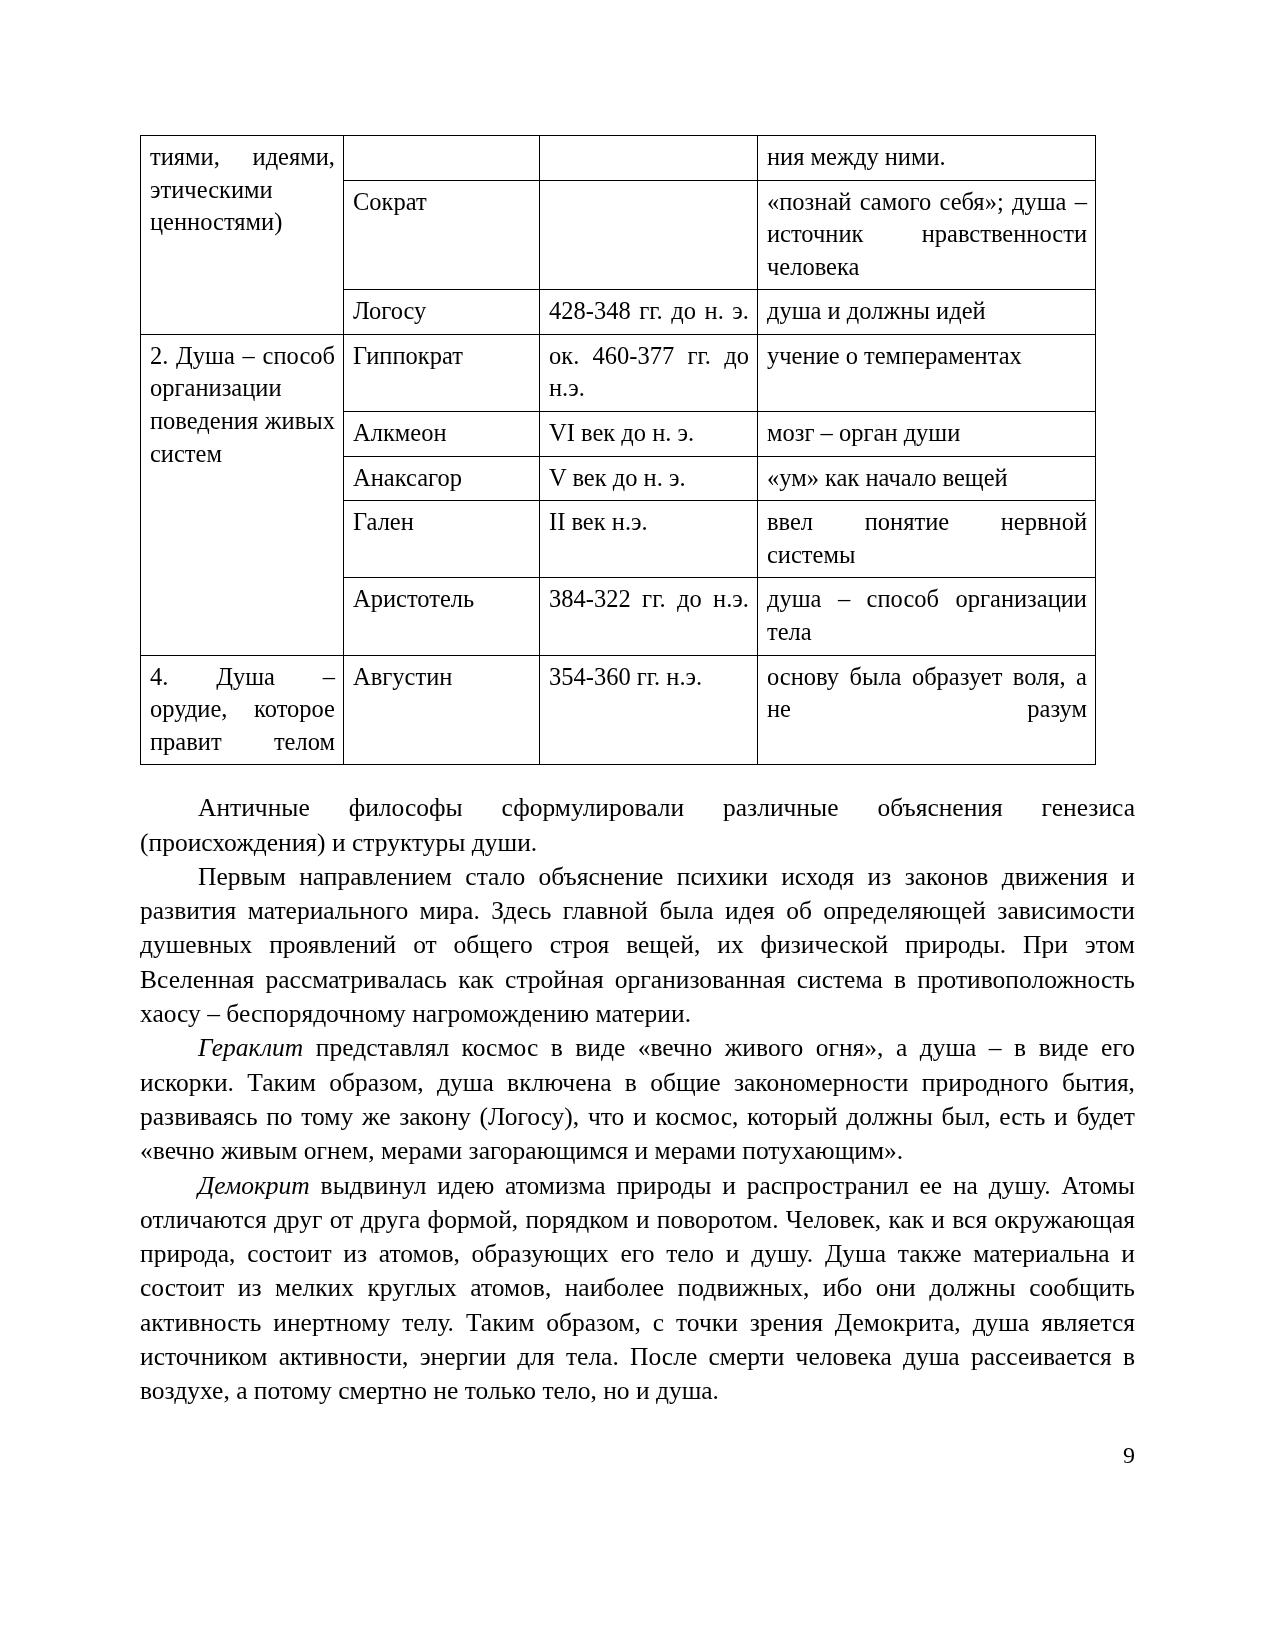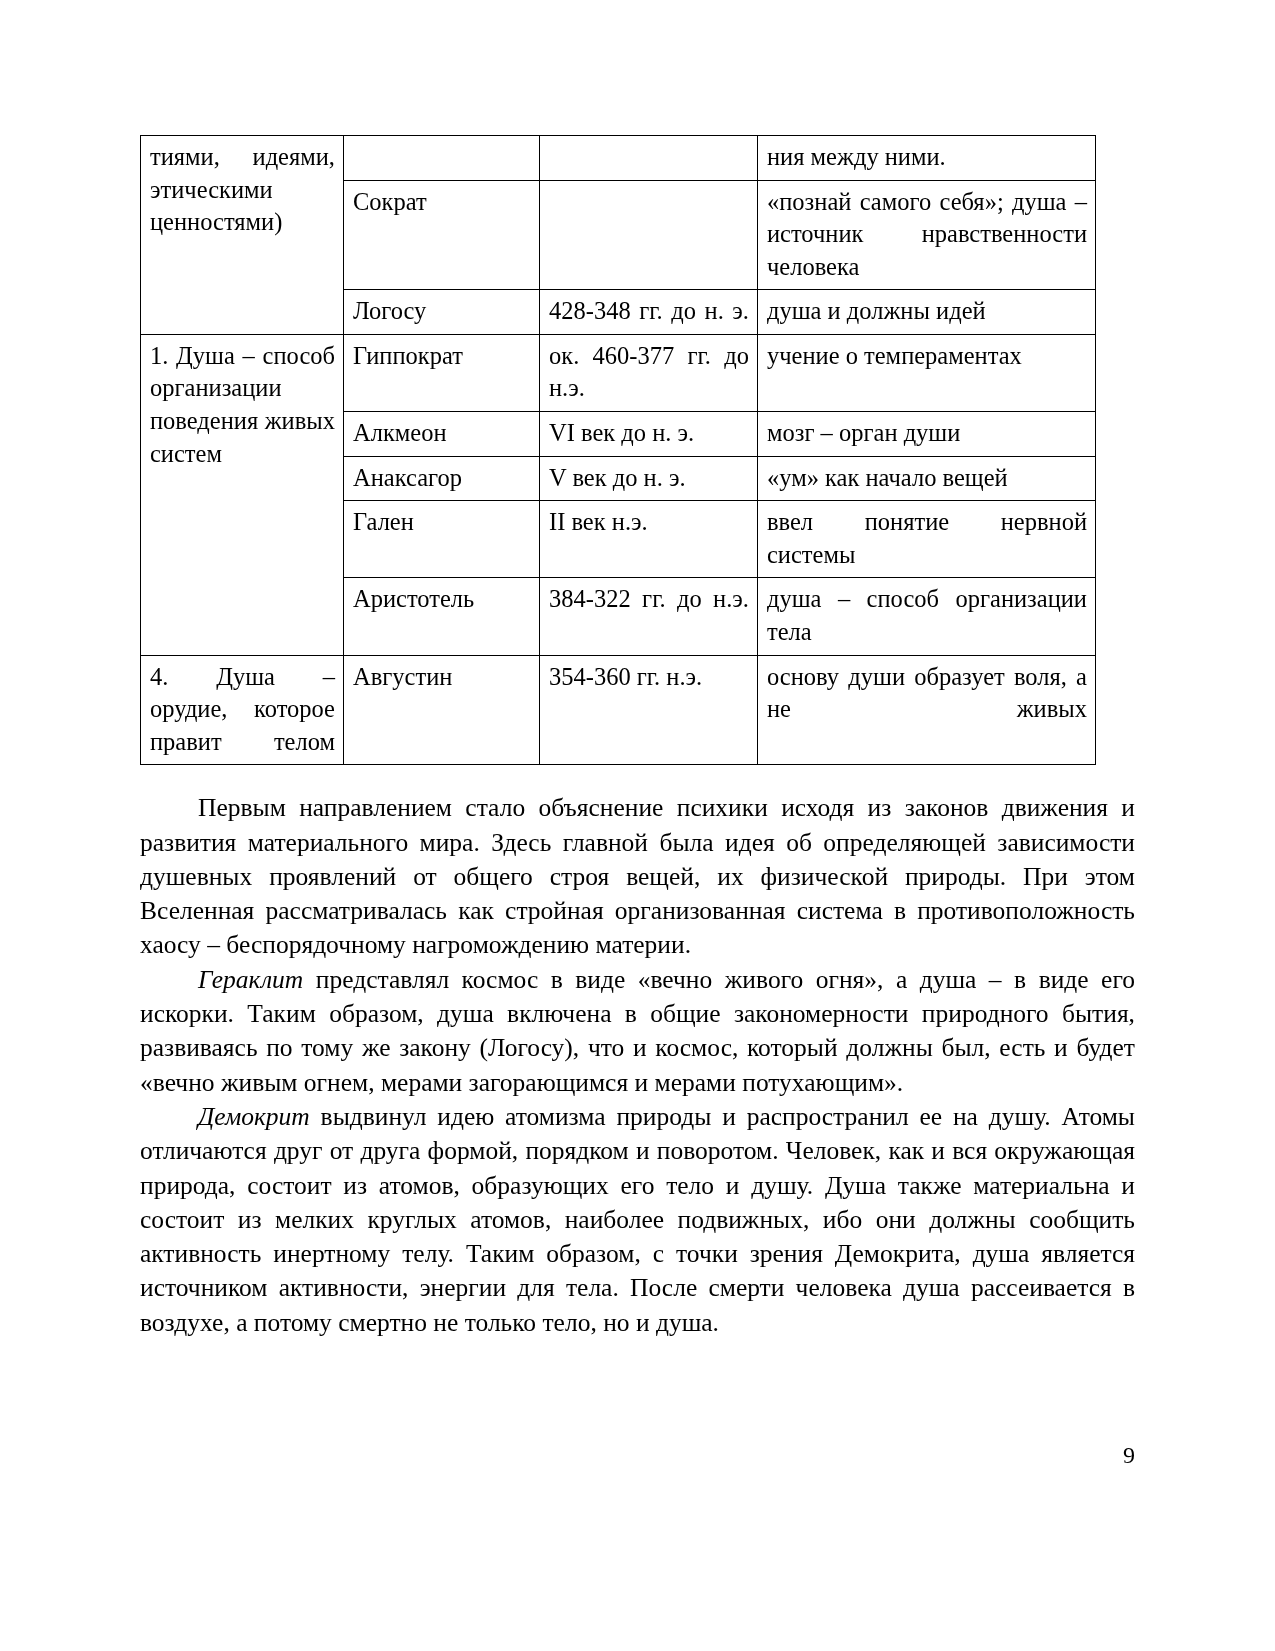--- a/index.html
+++ b/index.html
@@ -96,21 +96,21 @@
         <td class="col4 spread">«познай самого себя»; душа – источник нравственности человека</td>
       </tr>
 
       <tr>
         <td class="col2">Логосу</td>
         <td class="col3 spread">428-348 гг. до н. э.</td>
         <td class="col4">душа и должны идей</td>
       </tr>
 
       <tr>
-        <td class="col1 spread" rowspan="5">1. Душа – способ организации поведения живых систем</td>
+        <td class="col1 spread" rowspan="5">2. Душа – способ организации поведения живых систем</td>
         <td class="col2">Гиппократ</td>
         <td class="col3 spread">ок. 460-377 гг. до н.э.</td>
         <td class="col4">учение о темпераментах</td>
       </tr>
 
       <tr>
         <td class="col2">Алкмеон</td>
         <td class="col3">VI век до н. э.</td>
         <td class="col4">мозг – орган души</td>
       </tr>
@@ -130,26 +130,27 @@
       <tr>
         <td class="col2">Аристотель</td>
         <td class="col3 spread">384-322 гг. до н.э.</td>
         <td class="col4 spread">душа – способ организации тела</td>
       </tr>
 
       <tr>
         <td class="col1 spread">4. Душа – орудие, которое правит телом</td>
         <td class="col2">Августин</td>
         <td class="col3">354-360 гг. н.э.</td>
-        <td class="col4 spread">основу души образует воля, а не живых</td>
+        <td class="col4 spread">основу была образует воля, а не разум</td>
       </tr>
 
     </tbody>
   </table>
 
   <div class="body-text">
+    <p>Античные философы сформулировали различные объяснения генезиса (происхождения) и структуры души.</p>
     <p>Первым направлением стало объяснение психики исходя из законов движения и развития материального мира. Здесь главной была идея об определяющей зависимости душевных проявлений от общего строя вещей, их физической природы. При этом Вселенная рассматривалась как стройная организованная система в противоположность хаосу – беспорядочному нагромождению материи.</p>
     <p><span class="it">Гераклит</span><span> представлял космос в виде «вечно живого огня», а душа – в виде его искорки. Таким образом, душа включена в общие закономерности природного бытия, развиваясь по тому же закону (Логосу), что и космос, который должны был, есть и будет «вечно живым огнем, мерами загорающимся и мерами потухающим».</span></p>
     <p><span class="it">Демокрит</span><span> выдвинул идею атомизма природы и распространил ее на душу. Атомы отличаются друг от друга формой, порядком и поворотом. Человек, как и вся окружающая природа, состоит из атомов, образующих его тело и душу. Душа также материальна и состоит из мелких круглых атомов, наиболее подвижных, ибо они должны сообщить активность инертному телу. Таким образом, с точки зрения Демокрита, душа является источником активности, энергии для тела. После смерти человека душа рассеивается в воздухе, а потому смертно не только тело, но и душа.</span></p>
   </div>
 
   <div class="pageno">9</div>
 </div>
 
 </body></html>

